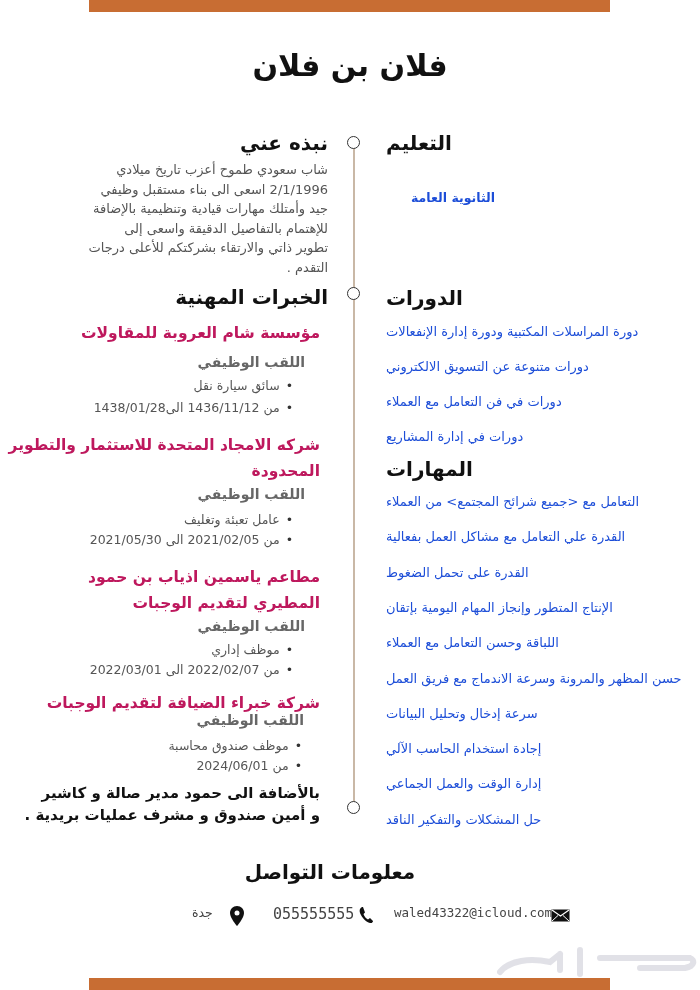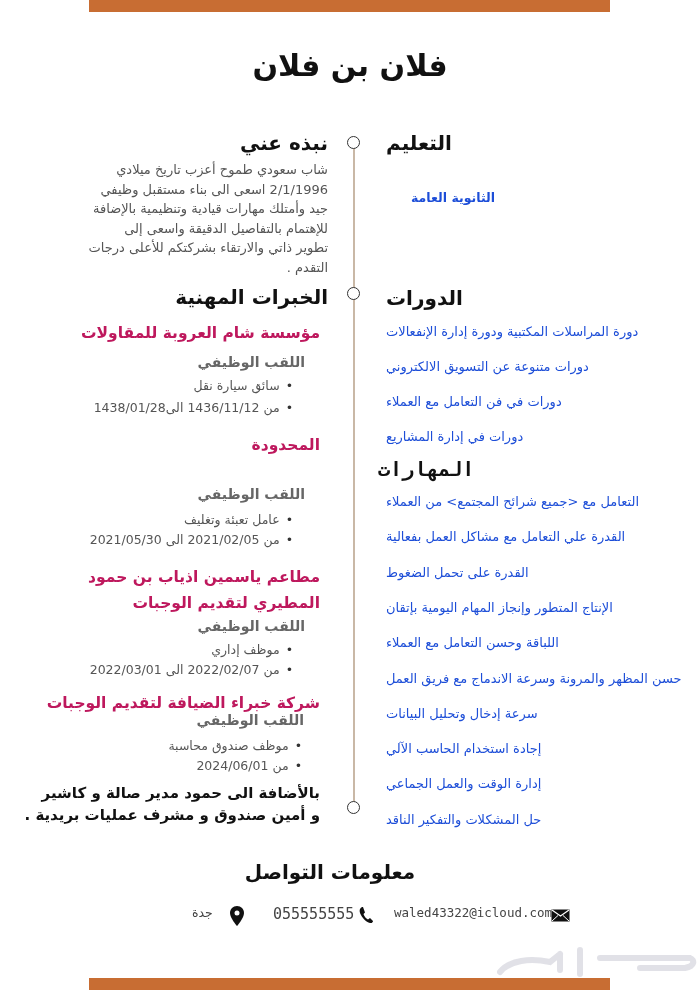--- a/index.html
+++ b/index.html
@@ -58,20 +58,21 @@
 </div>
 
 <div class="h2" style="top:285px; right:372px;">الخبرات المهنية</div>
 
 <div class="company" style="top:320px;">مؤسسة شام العروبة للمقاولات</div>
 <div class="job-label" style="top:354px; right:395px;">اللقب الوظيفي</div>
 <div class="bullet" style="top:378px; right:407px;">سائق سيارة نقل</div>
 <div class="bullet" style="top:400px; right:407px;">من  1436/11/12 الى1438/01/28</div>
 
 <div class="company" style="top:432px;">
+  <div>شركه الامجاد المتحدة للاستثمار والتطوير</div>
   <div>المحدودة</div>
 </div>
 <div class="job-label" style="top:486px; right:395px;">اللقب الوظيفي</div>
 <div class="bullet" style="top:512px; right:407px;">عامل تعبئة وتغليف</div>
 <div class="bullet" style="top:532px; right:407px;">من 2021/02/05 الى 2021/05/30</div>
 
 <div class="company" style="top:564px;">
   <div>مطاعم ياسمين اذياب بن حمود</div>
   <div>المطيري لتقديم الوجبات</div>
 </div>
@@ -91,21 +92,21 @@
 
 <div class="h2" style="top:131px; left:386px; direction:rtl;">التعليم</div>
 <div class="list-item" style="top:190px; left:383px; color:#1d4ed8; font-weight:bold; font-size:12.5px;margin-left:28px;">الثانوية العامة</div>
 
 <div class="h2" style="top:286px; left:386px;">الدورات</div>
 <div class="list-item" style="top:324px; left:386px;">دورة المراسلات المكتبية ودورة إدارة الإنفعالات</div>
 <div class="list-item" style="top:359px; left:386px;">دورات متنوعة عن التسويق الالكتروني</div>
 <div class="list-item" style="top:394px; left:386px;">دورات في فن التعامل مع العملاء</div>
 <div class="list-item" style="top:429px; left:386px;">دورات في إدارة المشاريع</div>
 
-<div class="h2" style="top:457px; left:378px;font-family:Liberation Mono, monospace;">المهارات</div>
+<div class="h2" style="top:457px; left:386px;">المهارات</div>
 <div class="list-item" style="top:494px; left:386px;">التعامل مع &lt;جميع شرائح المجتمع&gt; من العملاء</div>
 <div class="list-item" style="top:529px; left:386px;">القدرة علي التعامل مع مشاكل العمل بفعالية</div>
 <div class="list-item" style="top:565px; left:386px;">القدرة على تحمل الضغوط</div>
 <div class="list-item" style="top:600px; left:386px;">الإنتاج المتطور وإنجاز المهام اليومية بإتقان</div>
 <div class="list-item" style="top:635px; left:386px;">اللباقة وحسن التعامل مع العملاء</div>
 <div class="list-item" style="top:671px; left:386px;">حسن المظهر والمرونة وسرعة الاندماج مع فريق العمل</div>
 <div class="list-item" style="top:706px; left:386px;">سرعة إدخال وتحليل البيانات</div>
 <div class="list-item" style="top:741px; left:386px;">إجادة استخدام الحاسب الآلي</div>
 <div class="list-item" style="top:776px; left:386px;">إدارة الوقت والعمل الجماعي</div>
 <div class="list-item" style="top:812px; left:386px;">حل المشكلات والتفكير الناقد</div>

